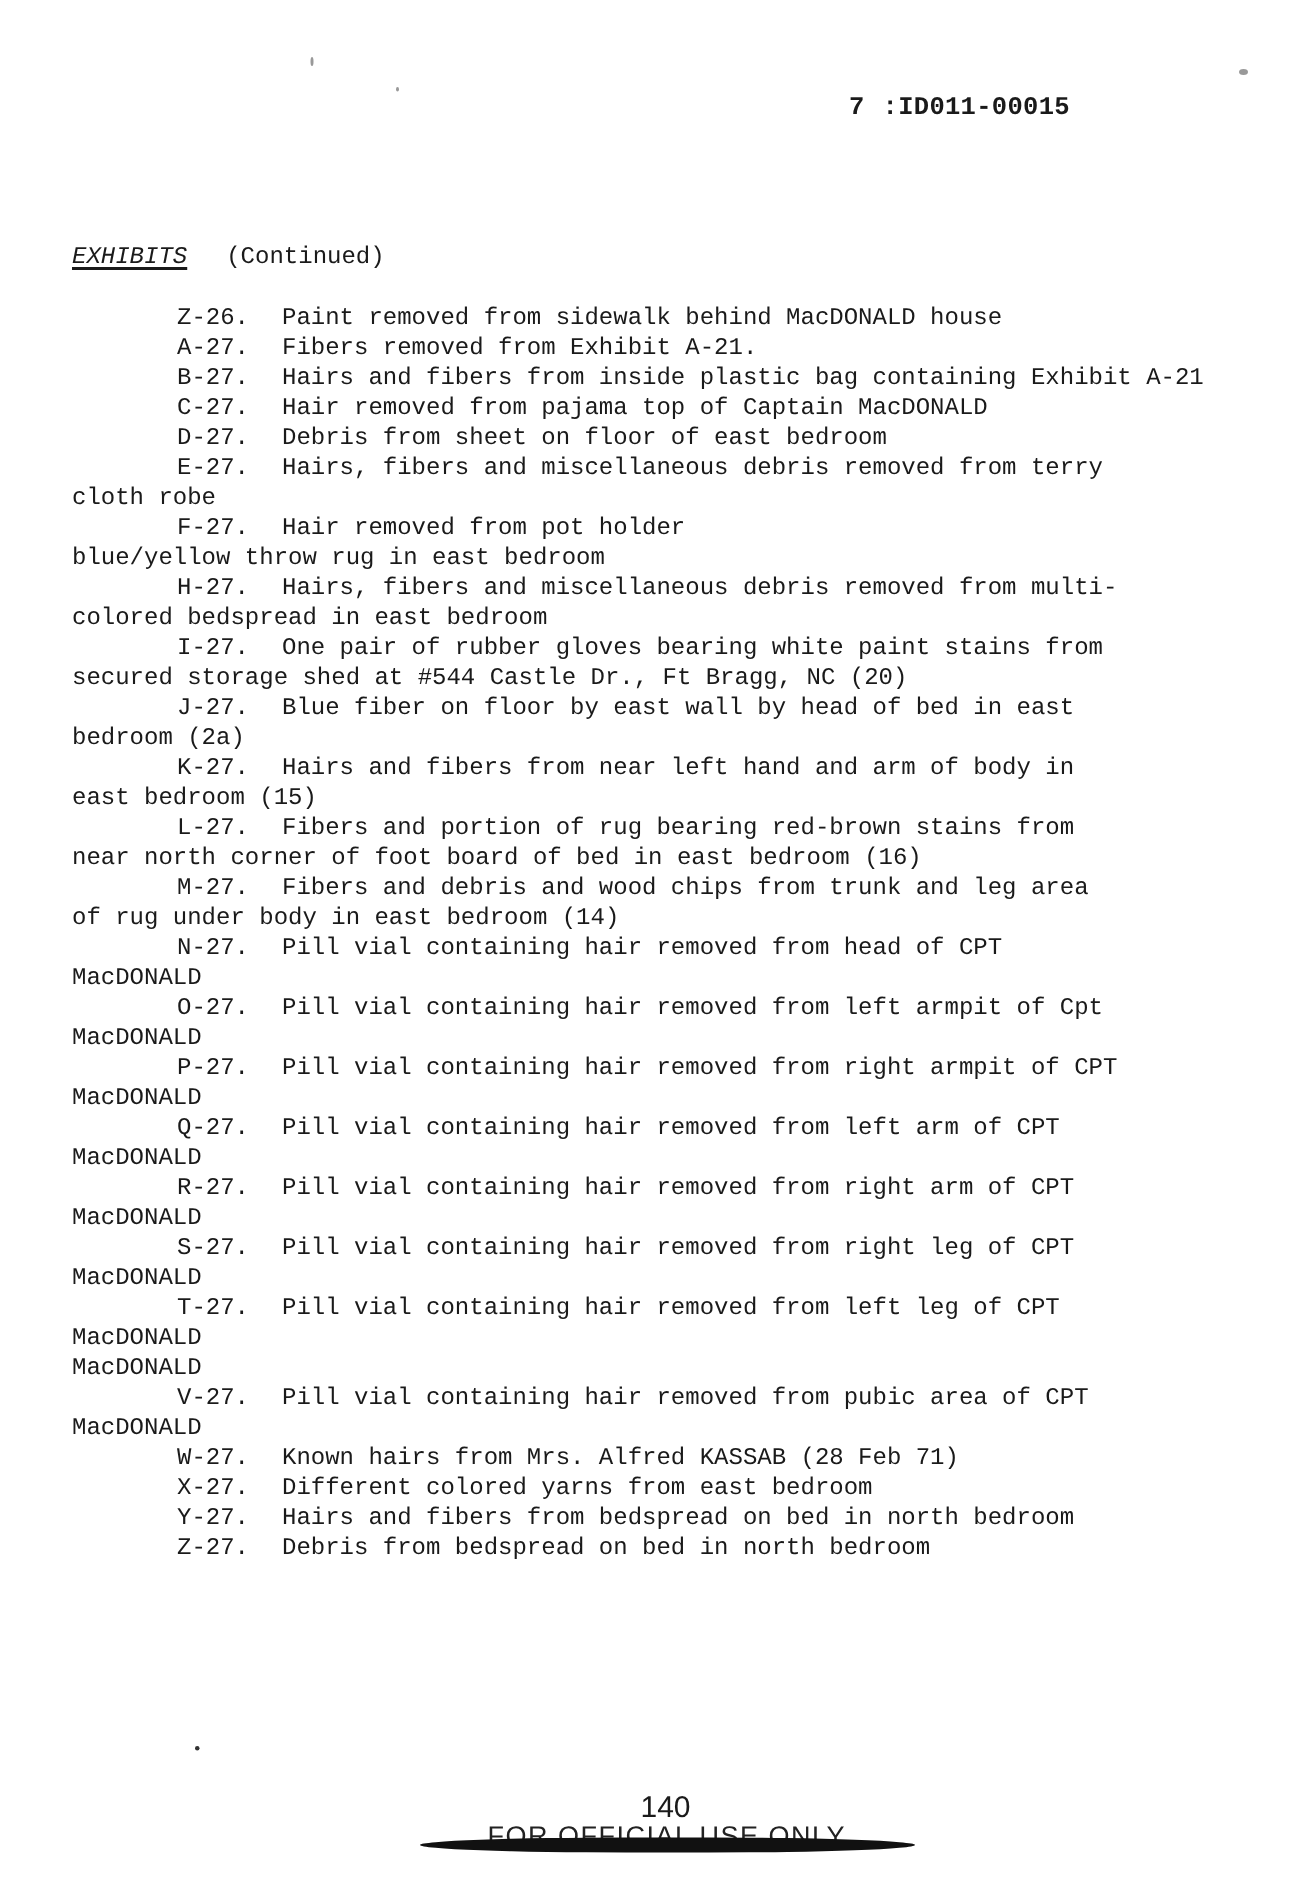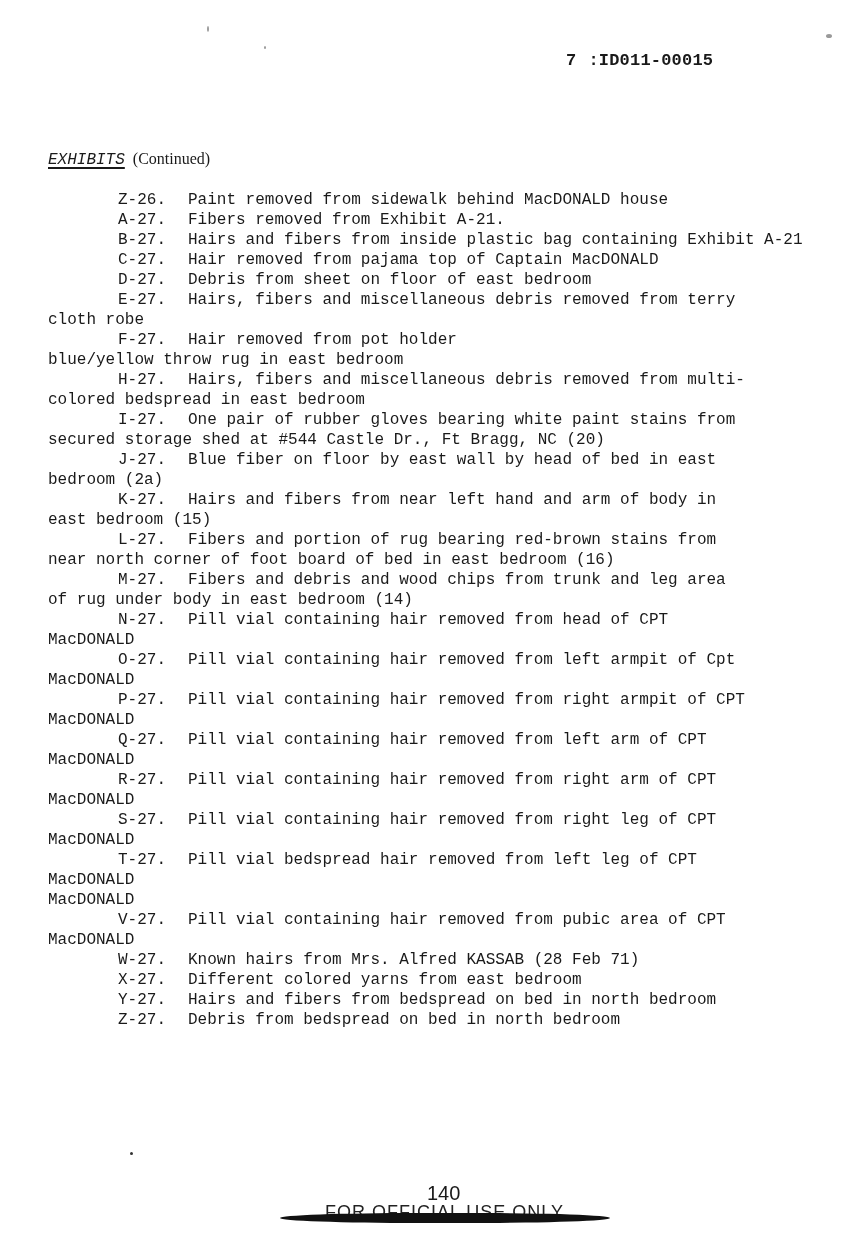--- a/index.html
+++ b/index.html
@@ -1,23 +1,23 @@
 <!DOCTYPE html>
 <html><head>
 <meta charset="utf-8">
 <style>
   html, body { margin: 0; padding: 0; background: #ffffff; }
   body { width: 860px; height: 1251px; position: relative; overflow: hidden;
          font-family: "Liberation Mono", "DejaVu Sans Mono", monospace; color: #1a1a1a; }
-  .page { position: absolute; left: 0; top: 4px; width: 860px; height: 1194px; }
+  .page { position: absolute; left: 0; top: 16px; width: 860px; height: 1194px; }
   .docid { position: absolute; left: 566px; top: 47px; font-size: 17px; letter-spacing: 0.2px; font-weight: bold; }
   .docid .num { margin-right: 12px; }
   .heading { position: absolute; left: 48px; top: 146px; font-size: 16px; }
   .heading .ex { text-decoration: underline; text-decoration-thickness: 2px; text-underline-offset: 3px; font-style: italic; }
-  .heading .cont { margin-left: 8px; font-family: Liberation Serif, serif; }
+  .heading .cont { margin-left: 26px; }
   .list { position: absolute; left: 48px; top: 186px; width: 800px; font-size: 16px; line-height: 20px; }
   .item { margin: 0; }
   .item .label { display: inline-block; margin-left: 70px; width: 70px; }
   .item .text { }
   .wrap { display: block; white-space: pre; }
   .footer-num { position: absolute; left: 427px; top: 1178px; font-size: 20px;
                 font-family: "Liberation Sans", sans-serif; }
   .footer-banner { position: absolute; left: 280px; top: 1198px; width: 330px; height: 22px; overflow: hidden; }
   .footer-banner .txt { position: absolute; left: 45px; top: 0; font-size: 18px; letter-spacing: 1px;
                         font-family: "Liberation Sans", sans-serif; color: #222; }
@@ -110,21 +110,21 @@
       </div>
       <div class="item">
         <div><span class="label">R-27.</span><span class="text">Pill vial containing hair removed from right arm of CPT</span></div>
         <span class="wrap">MacDONALD</span>
       </div>
       <div class="item">
         <div><span class="label">S-27.</span><span class="text">Pill vial containing hair removed from right leg of CPT</span></div>
         <span class="wrap">MacDONALD</span>
       </div>
       <div class="item">
-        <div><span class="label">T-27.</span><span class="text">Pill vial bedspread hair removed from left leg of CPT</span></div>
+        <div><span class="label">T-27.</span><span class="text">Pill vial containing hair removed from left leg of CPT</span></div>
         <span class="wrap">MacDONALD</span>
       </div>
       <div class="item">
         <span class="wrap">MacDONALD</span>
       </div>
       <div class="item">
         <div><span class="label">V-27.</span><span class="text">Pill vial containing hair removed from pubic area of CPT</span></div>
         <span class="wrap">MacDONALD</span>
       </div>
       <div class="item">

